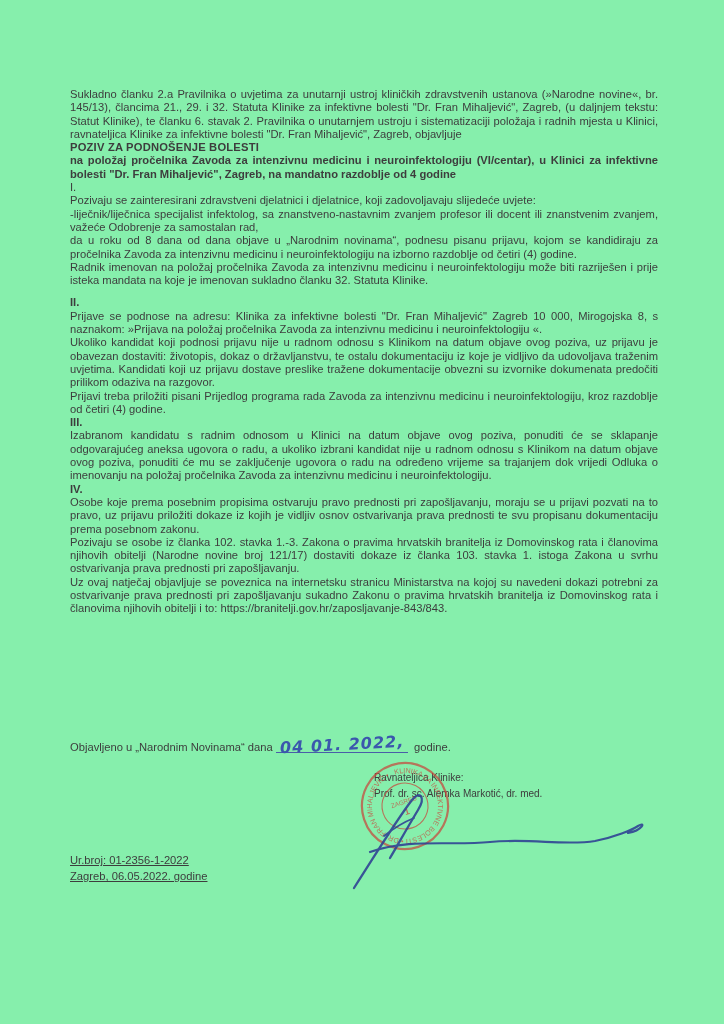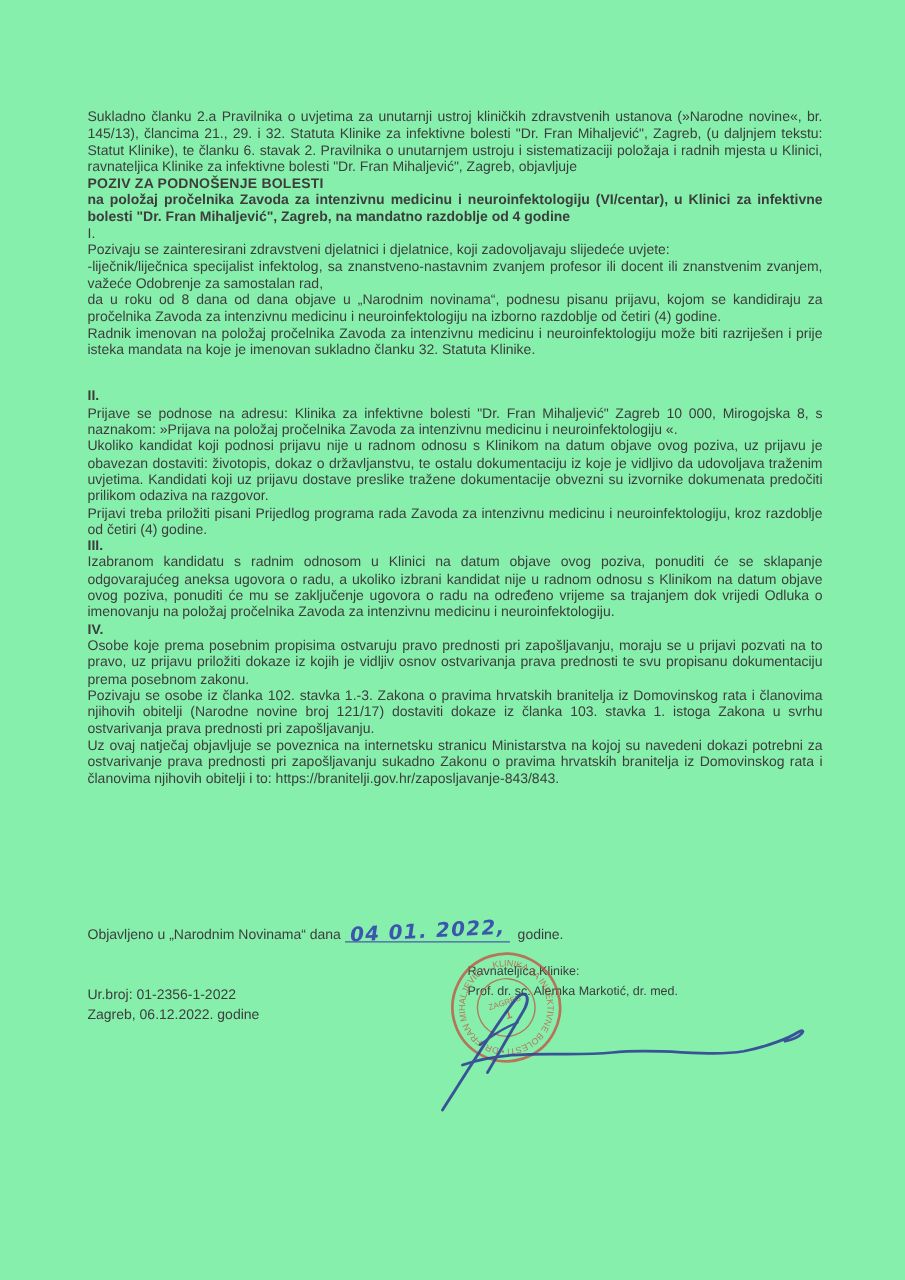--- a/index.html
+++ b/index.html
@@ -9,30 +9,30 @@
     color:#3d3d3d;overflow:hidden;margin:0 auto;
     box-shadow:0 0 4px rgba(0,0,0,.15);
   }
   .content{position:absolute;left:70px;top:88px;width:588px;font-size:11.2px;line-height:13.3px;}
   .content p{margin:0;text-align:justify;}
   .intro{margin-bottom:14px;}
   .title{font-weight:bold;margin:0 0 14px;letter-spacing:.2px;text-align:left;}
   .subject{font-weight:bold;margin-bottom:17px;}
   .sec-label{font-weight:bold;margin:0;text-align:left;}
   .sec-label.thin{font-weight:normal;}
-  .sec-2{margin-top:24px;}
+  .sec-2{margin-top:9px;}
   .bottom{position:absolute;left:0;top:0;width:724px;height:732px;pointer-events:none;}
   .published{position:absolute;left:70px;top:738px;font-size:11.2px;display:flex;align-items:flex-end;white-space:nowrap;}
   .hand-underline{border-bottom:1.6px solid #4a5da8;min-width:112px;margin:0 6px 0 3px;text-align:center;padding:0 4px 0;}
   .hand{
     display:inline-block;font-family:"DejaVu Sans",sans-serif;font-size:16px;line-height:14px;
     font-style:italic;font-weight:bold;color:#3b57ad;transform:rotate(-3deg);letter-spacing:1px;
   }
   .sign-block{position:absolute;left:374px;top:770px;font-size:10px;line-height:15.5px;z-index:2;}
-  .footer{position:absolute;left:70px;top:788px;font-size:11.2px;line-height:16px;}
+  .footer{position:absolute;left:70px;top:852px;font-size:11.2px;line-height:16px;text-decoration:underline;}
   .stamp{position:absolute;left:350px;top:751px;transform:rotate(-18deg);opacity:.72;z-index:3;}
   .sig-ink{position:absolute;left:340px;top:780px;z-index:4;opacity:.88;}
 </style>
 </head>
 <body>
 
 <div class="page">
 
   <div class="content">
     <p class="intro">Sukladno članku 2.a Pravilnika o uvjetima za unutarnji ustroj kliničkih zdravstvenih ustanova (»Narodne novine«, br. 145/13), člancima 21., 29. i 32. Statuta Klinike za infektivne bolesti "Dr. Fran Mihaljević", Zagreb, (u daljnjem tekstu: Statut Klinike), te članku 6. stavak 2. Pravilnika o unutarnjem ustroju i sistematizaciji položaja i radnih mjesta u Klinici, ravnateljica Klinike za infektivne bolesti "Dr. Fran Mihaljević", Zagreb, objavljuje</p>
@@ -94,17 +94,17 @@
     </svg>
 
     <svg class="sig-ink" width="320" height="120" viewBox="0 0 320 120">
       <path d="M14,108 C 36,74 55,42 72,20 C 80,10 86,17 78,30 C 66,50 56,68 50,78" fill="none" stroke="#2e3f94" stroke-width="2.3" stroke-linecap="round"></path>
       <path d="M30,72 C 70,58 110,66 150,62 C 190,58 225,66 255,61 C 275,57 292,50 298,46 C 306,41 303,50 288,53" fill="none" stroke="#2e3f94" stroke-width="2.2" stroke-linecap="round"></path>
       <path d="M44,56 C 54,48 64,42 74,38" fill="none" stroke="#2e3f94" stroke-width="1.8" stroke-linecap="round"></path>
     </svg>
 
     <div class="footer" style="pointer-events:auto;">
       <div>Ur.broj: 01-2356-1-2022</div>
-      <div>Zagreb, 06.12.2022. godine</div>
+      <div>Zagreb, 06.05.2022. godine</div>
     </div>
 
   </div>
 </div>
 
 </body></html>

